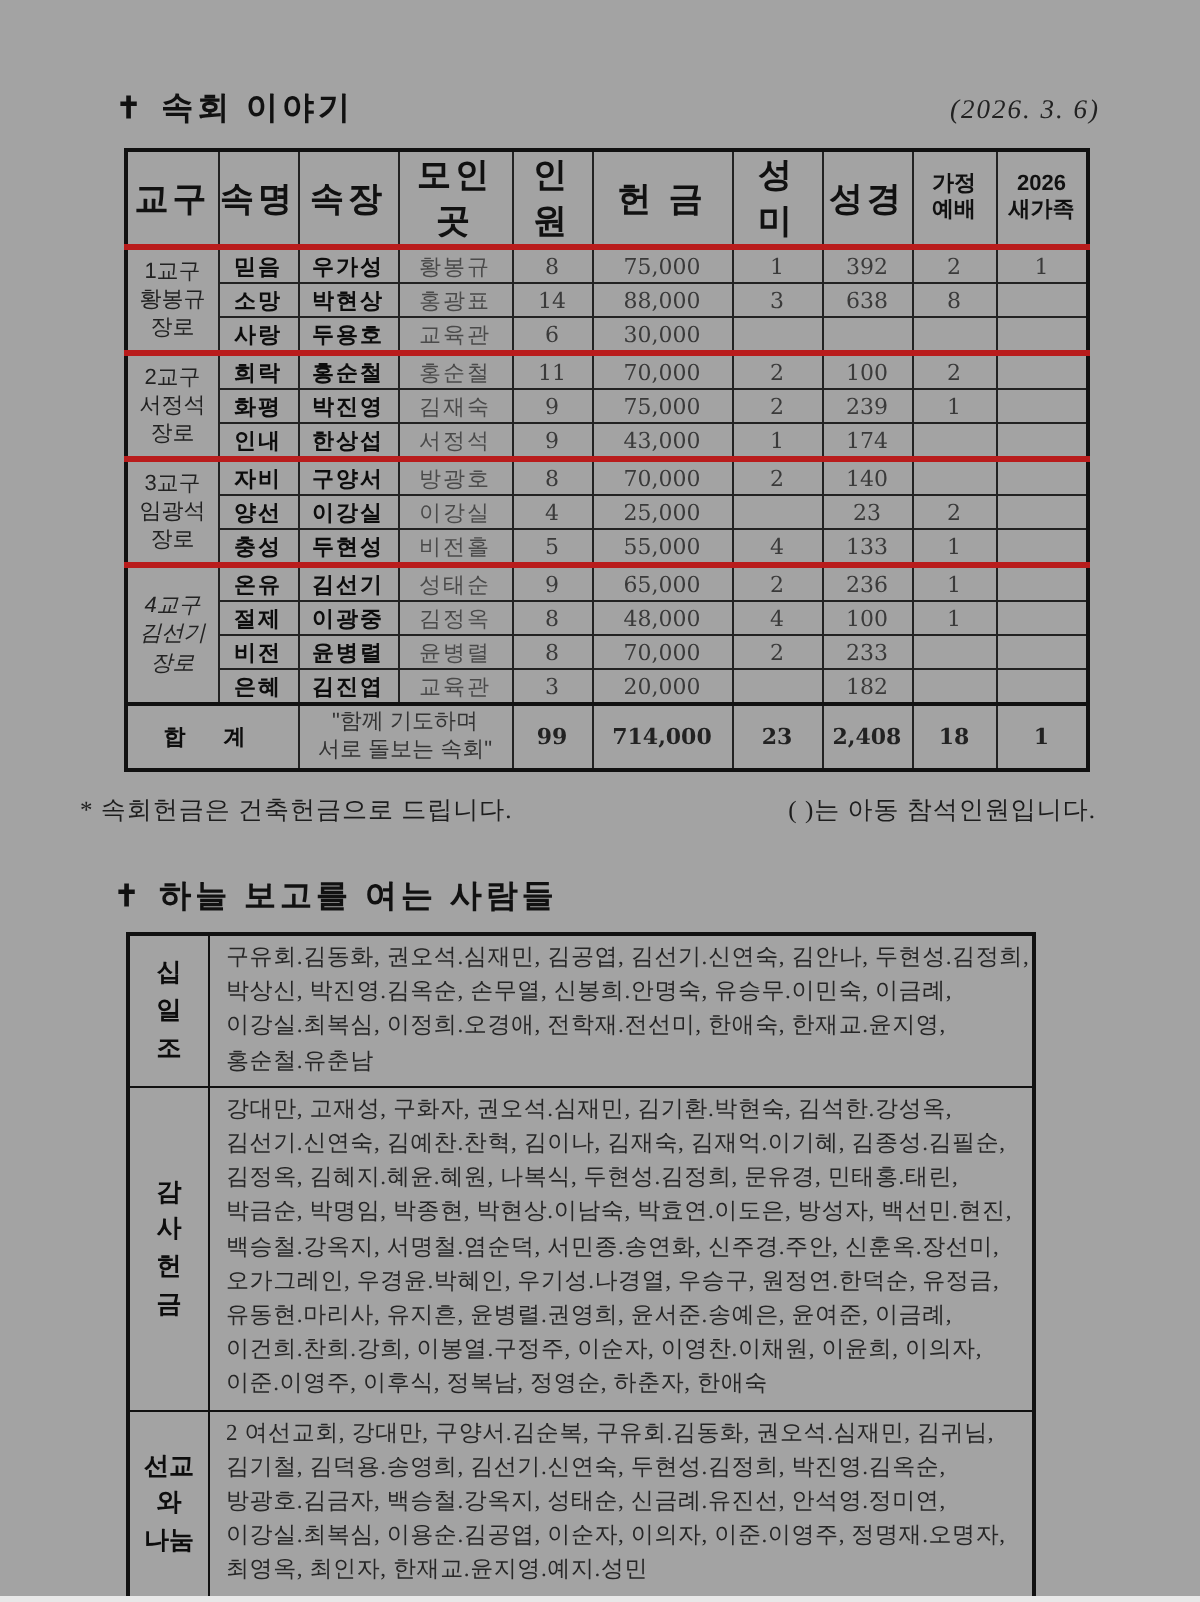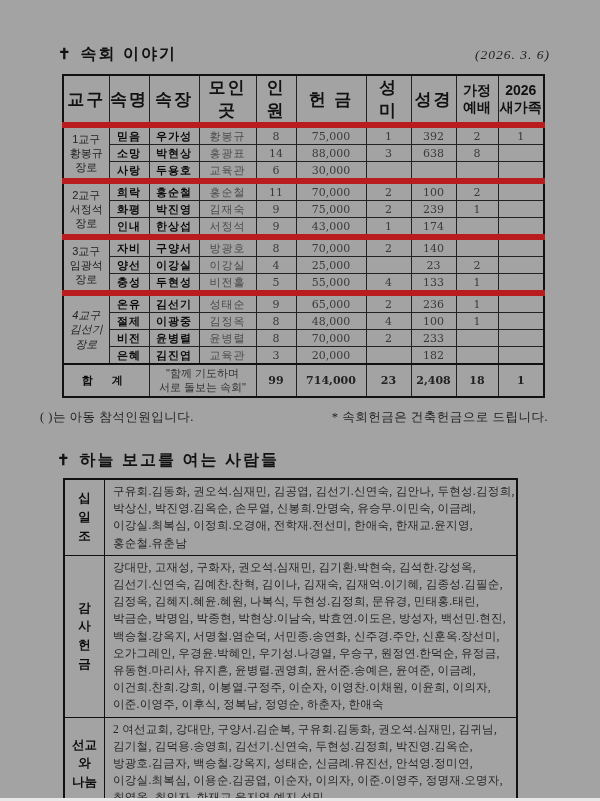--- a/index.html
+++ b/index.html
@@ -17,27 +17,27 @@
   .cross { font-weight:bold; margin-right:8px; font-size:15px; }
   .date { font-size:13.5px; font-family:"Liberation Serif", serif; letter-spacing:1px; color:#222;font-style:italic; }
 
   
   table.main { border-collapse:collapse; margin-left:62px; table-layout:fixed;
     width:481px; border:2px solid #111; }
   .main th, .main td { border:1px solid #222; text-align:center; vertical-align:middle;
     padding:0; overflow:hidden; }
   .main thead th { height:30px; font-size:17px; font-weight:bold; letter-spacing:2px;
     border-bottom:1.5px solid #111; color:#111; }
-  .main thead th.small { font-size:14px; letter-spacing:0; line-height:1.2; white-space:pre-line; }
+  .main thead th.small { font-size:11px; letter-spacing:0; line-height:1.2; white-space:pre-line; }
   .main tbody td { height:16px; font-size:11px; }
   .district { white-space:pre-line; font-size:10.5px; line-height:1.3; color:#222; }
   .bold-col { font-weight:bold; color:#0d0d0d; letter-spacing:1px; }
   .place-col { font-family:"Liberation Serif", serif; color:#4a4a4a; letter-spacing:1px; }
   .num { font-family:"DejaVu Serif", serif; color:#3a3a3a; }
-  tr.group-start td { border-top:6px solid #b91c1c;margin-left:20px; }
+  tr.group-start td { border-top:3px solid #b91c1c;margin-left:20px; }
   tr.total-row td { height:31px; border-top:2px solid #111; }
   .total-label { font-size:12.5px; font-weight:bold; letter-spacing:8px; color:#0d0d0d; }
   .motto { font-size:9.3px; white-space:pre-line; line-height:1.25; color:#333; }
   .total-num { font-family:"DejaVu Serif", serif; font-weight:bold; font-size:11.5px; color:#222; }
 
   
   .notes { display:flex; justify-content:space-between; margin:11px 52px 0 40px;
     font-size:12.5px; font-family:"Liberation Serif", serif; color:#1d1d1d; letter-spacing:0.5px; }
 
   
@@ -257,22 +257,22 @@
           <td class="total-num">714,000</td>
           <td class="total-num">23</td>
           <td class="total-num">2,408</td>
           <td class="total-num">18</td>
           <td class="total-num">1</td>
         </tr>
       </tbody>
   </table>
 
   <div class="notes">
+    <span>* 속회헌금은  건축헌금으로  드립니다.</span>
     <span>(    )는  아동  참석인원입니다.</span>
-    <span>* 속회헌금은  건축헌금으로  드립니다.</span>
   </div>
 
   <div class="s2-header sec-title">
     <span class="cross">✝</span><span>하늘 보고를 여는 사람들</span>
   </div>
 
   <table class="givers">
     <tbody>
         <tr>
           <td class="cat" style="white-space: pre-line;">십

